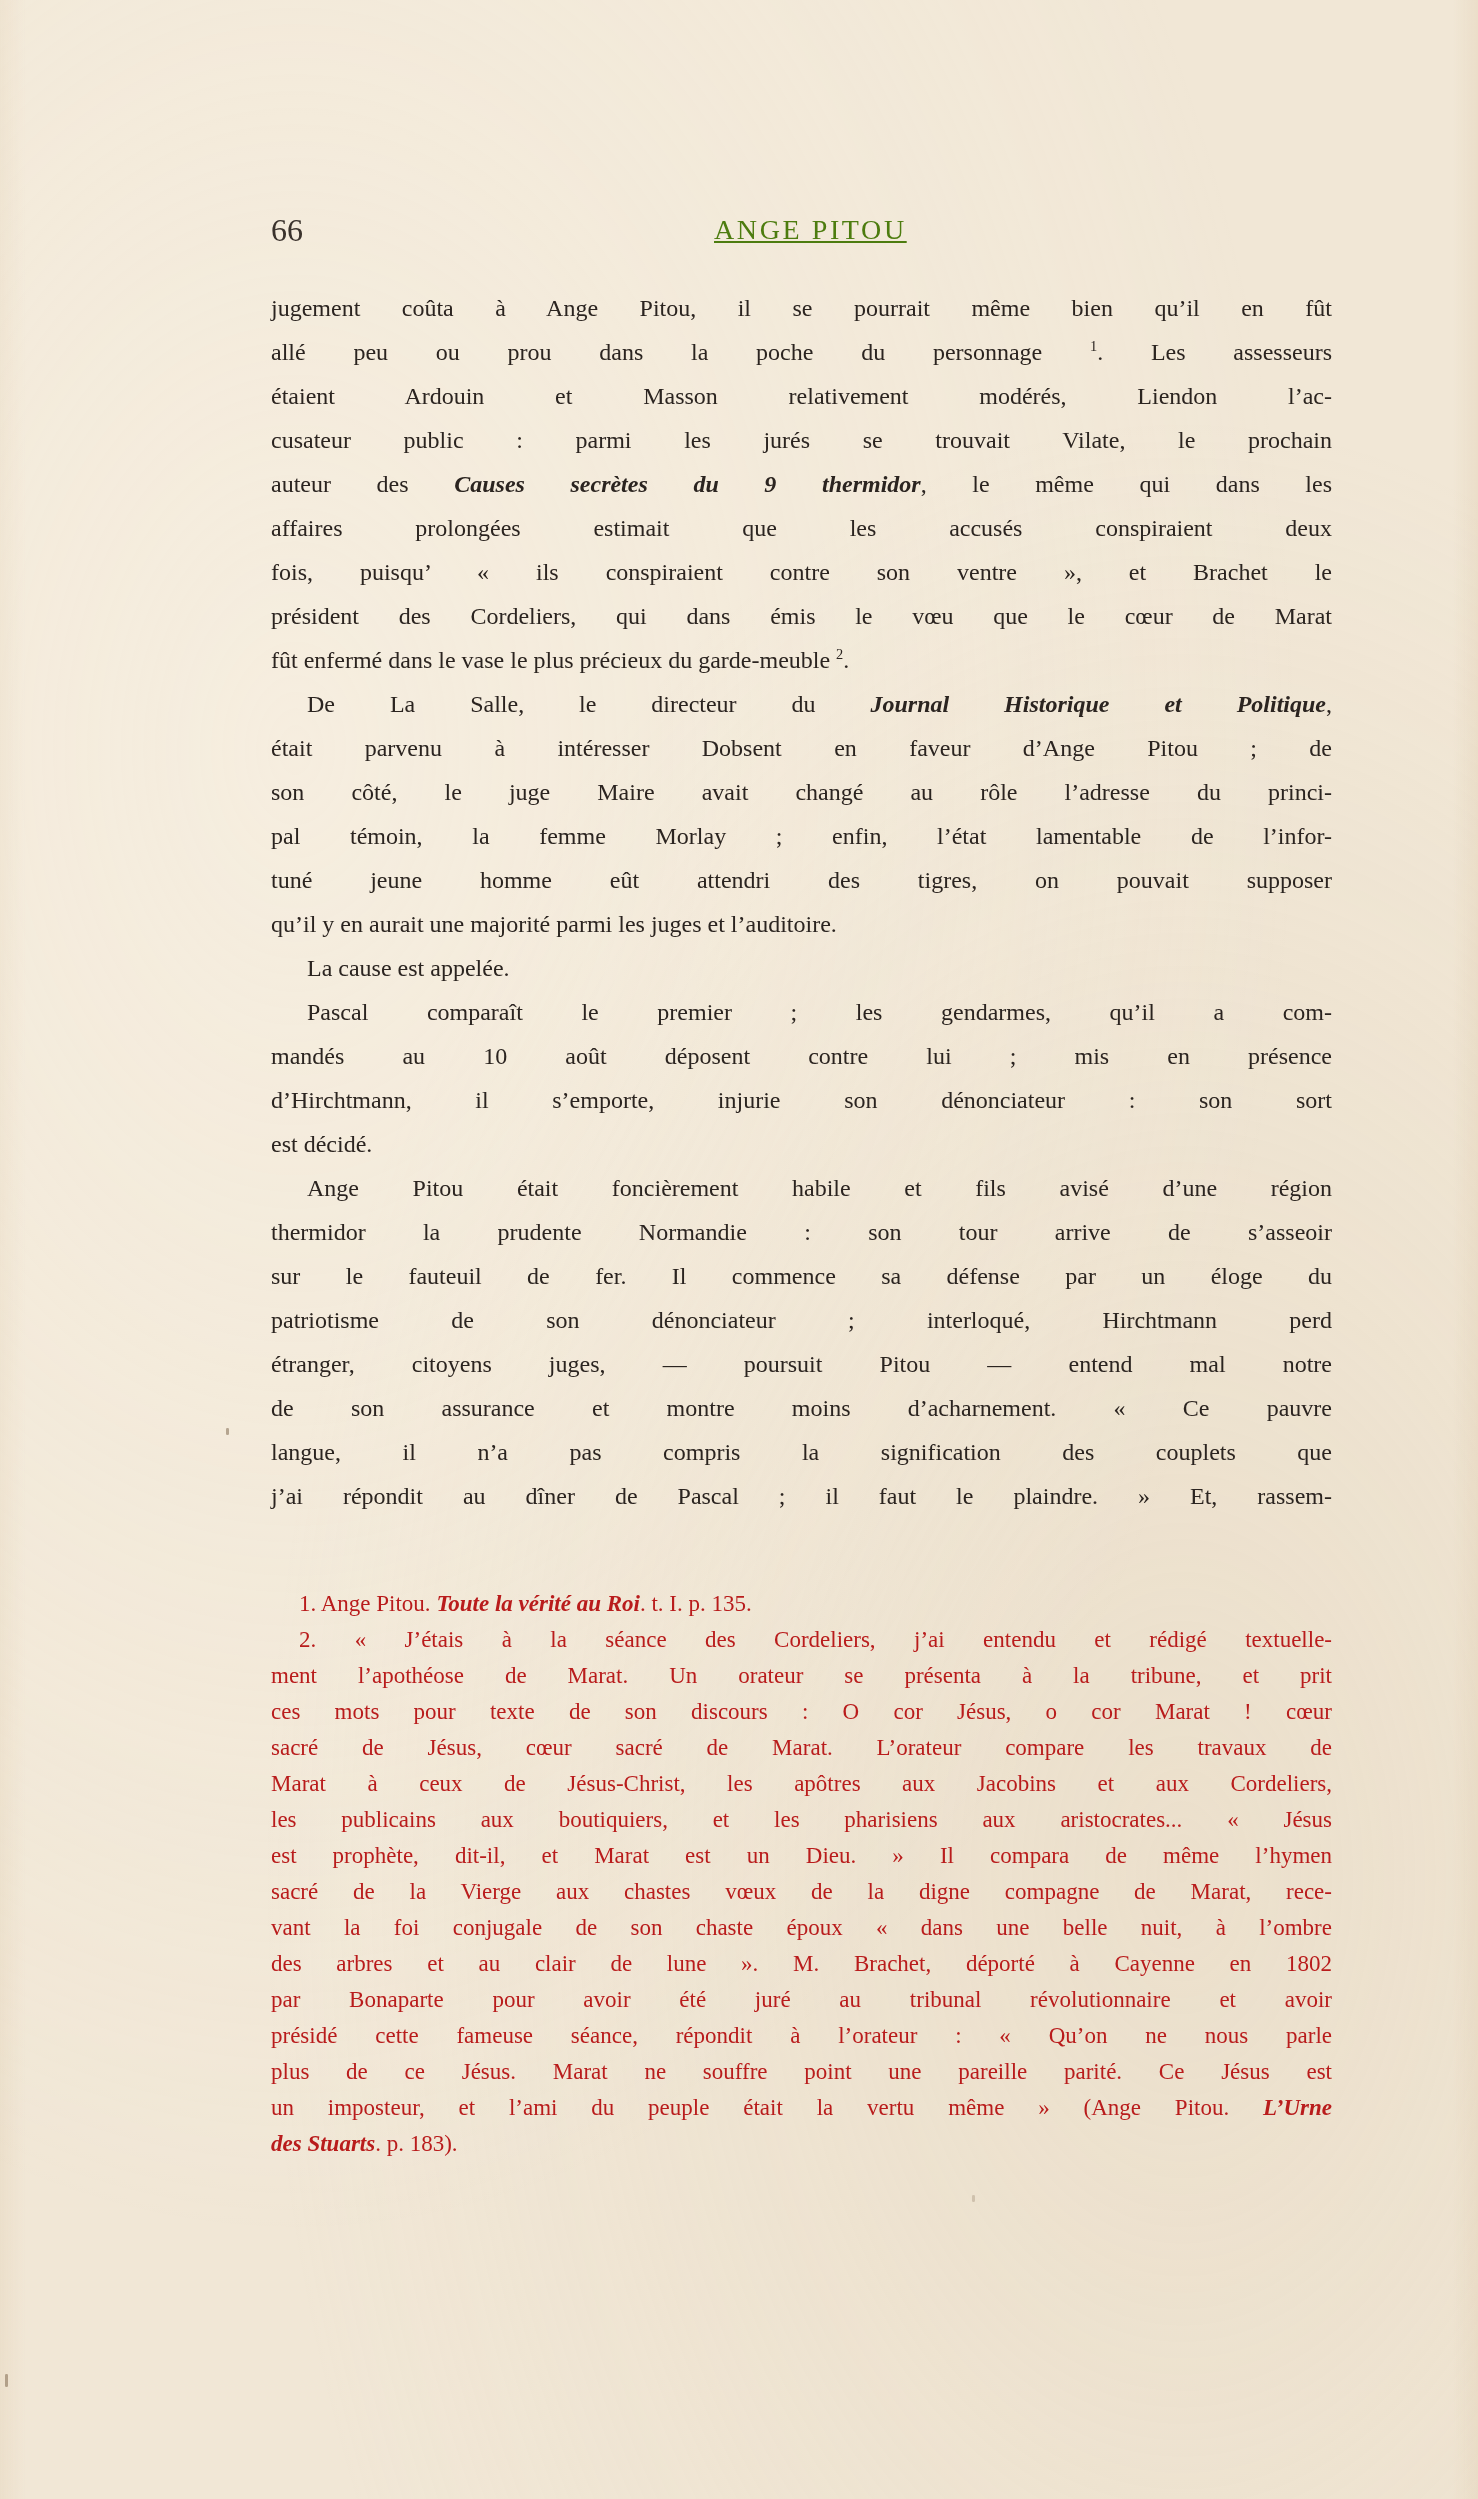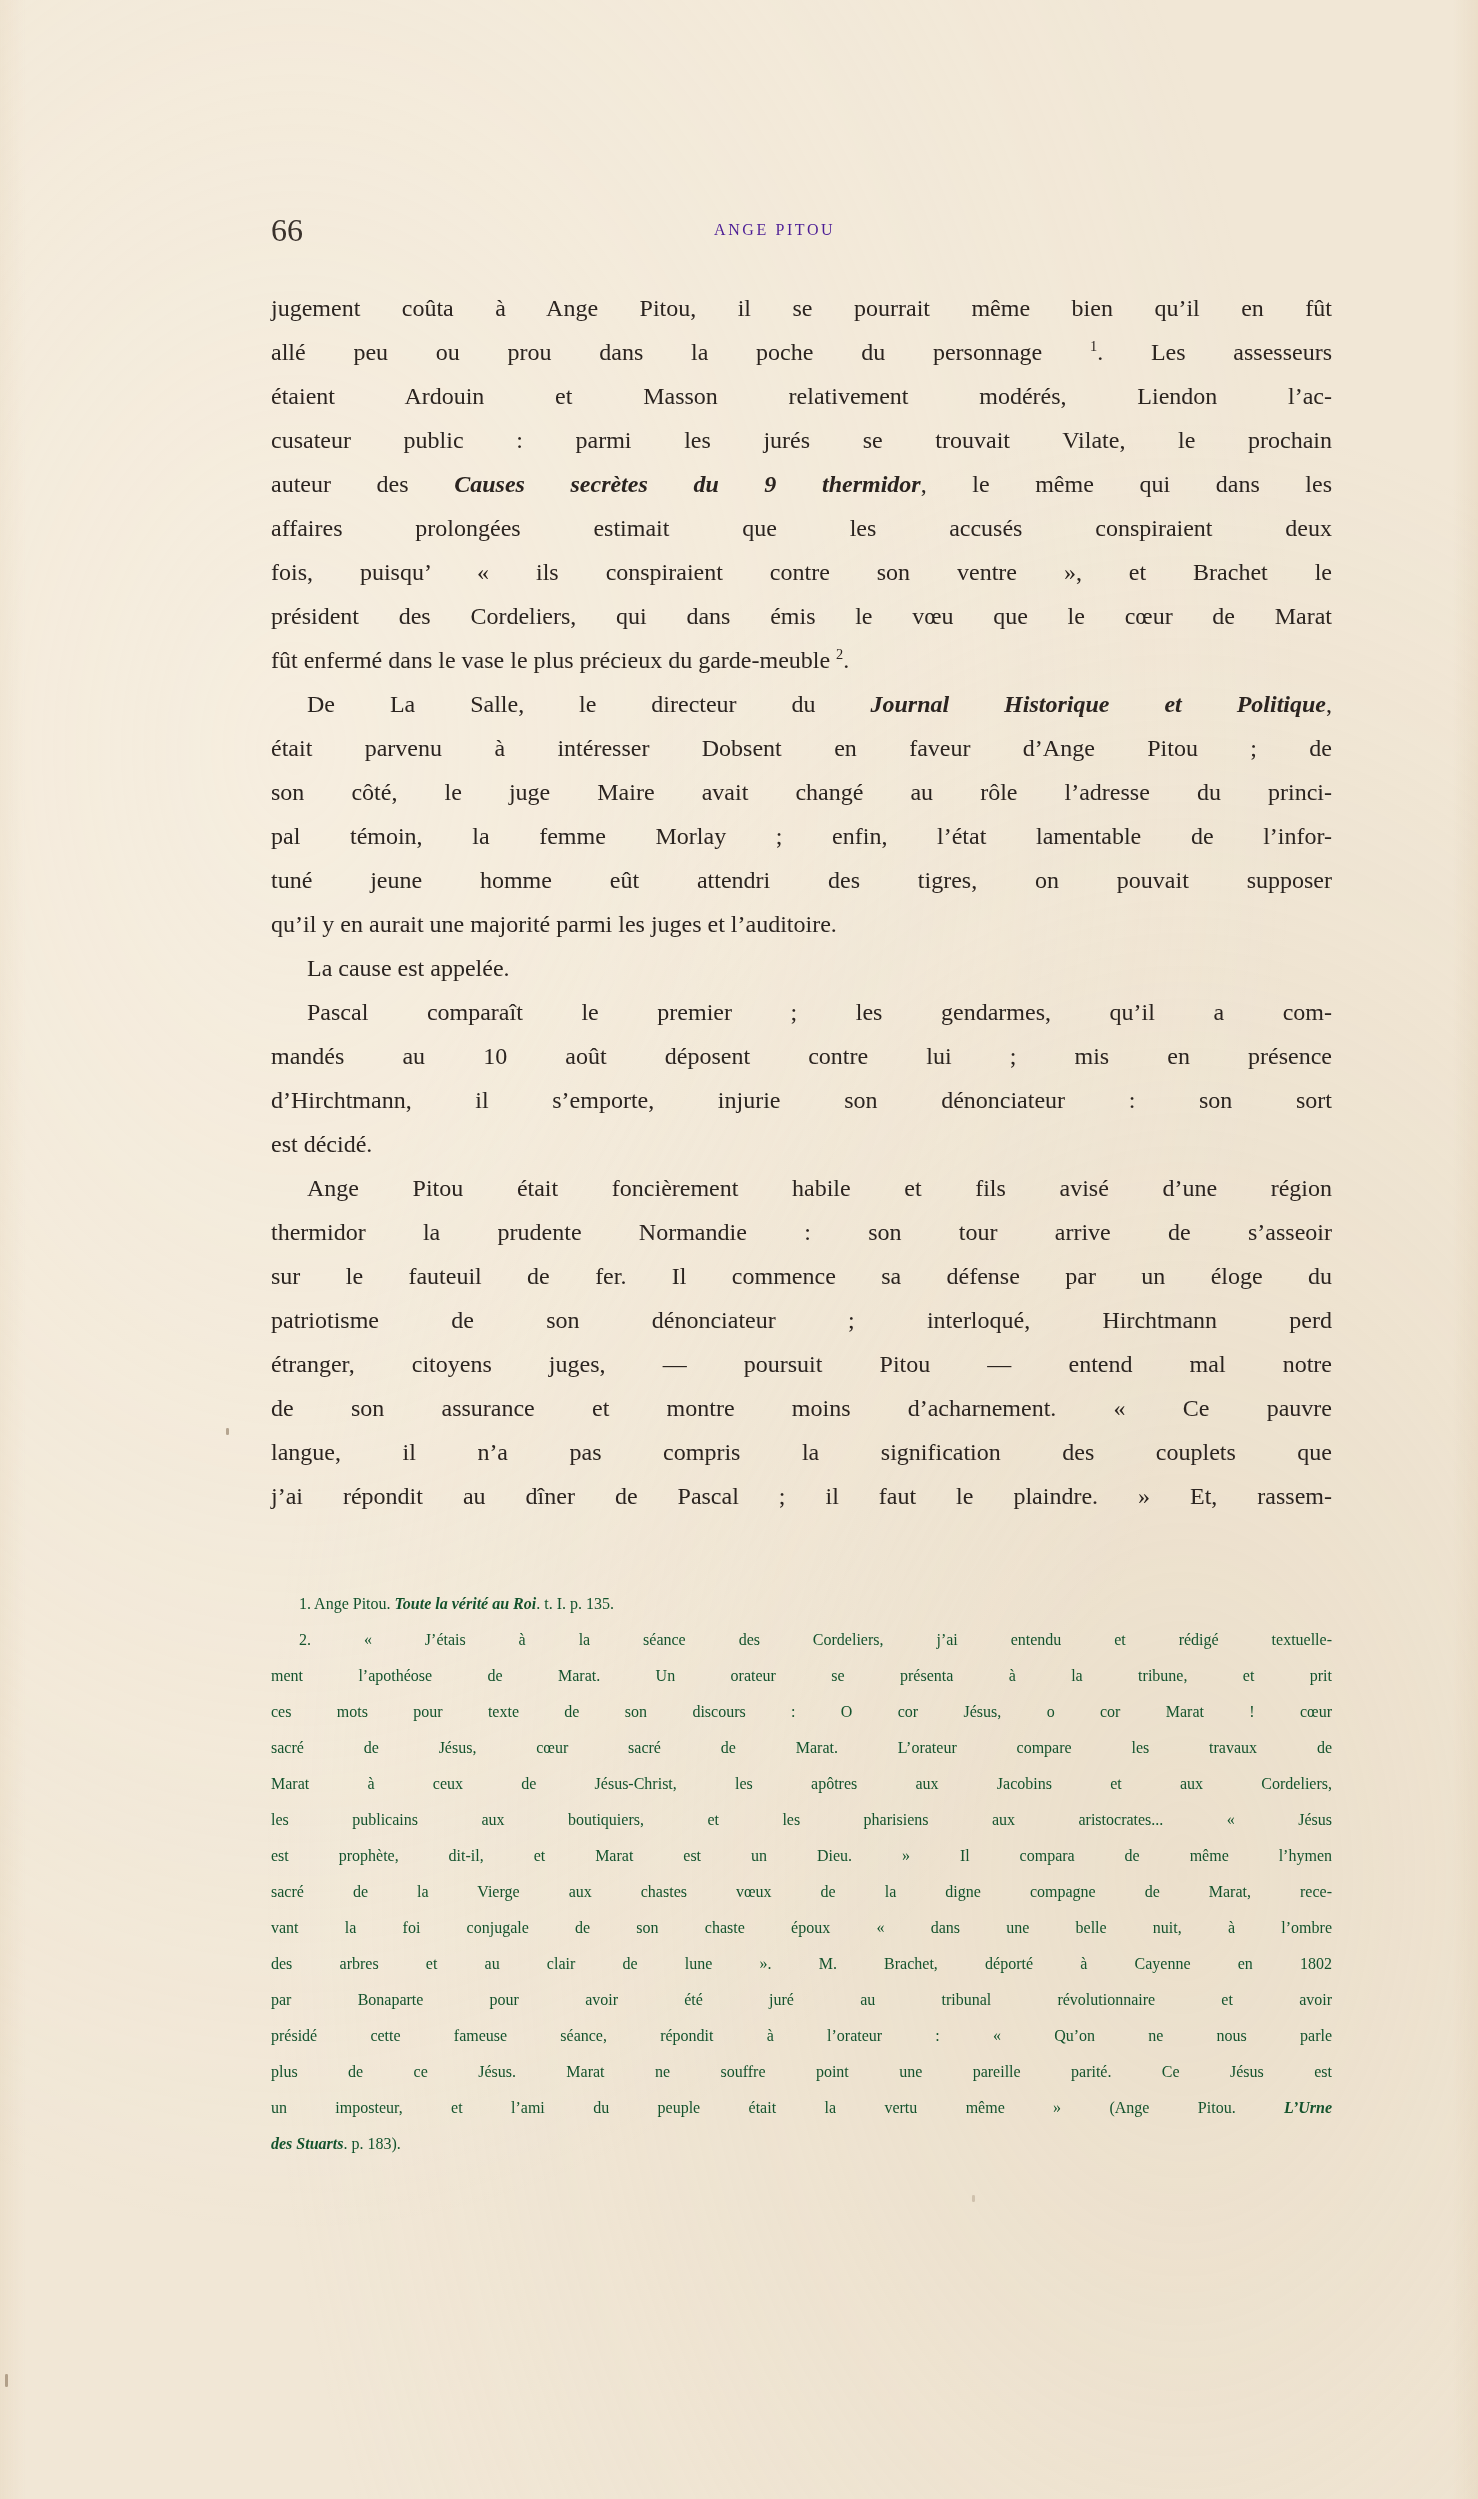--- a/index.html
+++ b/index.html
@@ -37,24 +37,25 @@
     left: 0;
     top: 0;
     font-size: 32px;
     line-height: 40px;
     color: #3a322c;
   }
   .running-title {
     position: absolute;
     left: 443px;
     top: 6.6px;
-    font-size: 16px;
+    font-size: 28px;
     line-height: 26.5px;
     letter-spacing: 2.6px;
-    color: #4c1d95;
+    color: #4d7c0f;
+    text-decoration: underline;
   }
   .body-text {
     position: absolute;
     left: 271px;
     top: 286px;
     width: 1061px;
   }
   .line {
     display: block;
     height: 44px;
@@ -73,25 +74,25 @@
   .footnotes {
     position: absolute;
     left: 271px;
     top: 1586px;
     width: 1061px;
   }
   .fn-line {
     display: block;
     height: 36px;
     line-height: 36px;
-    font-size: 16px;
+    font-size: 23px;
     white-space: nowrap;
     text-align: justify;
     text-align-last: justify;
-    color: #14532d;
+    color: #b91c1c;
   }
   .fn-line.indent { padding-left: 28px; }
   .fn-line.last { text-align-last: left; }
   i { font-style: italic; font-weight: bold; }
   sup { font-size: 60%; vertical-align: 0.6em; line-height: 0; }
   .speck {
     position: absolute;
     width: 2.6px; height: 6.6px;
     background: rgba(120,95,70,0.5);
     border-radius: 1.3px;

